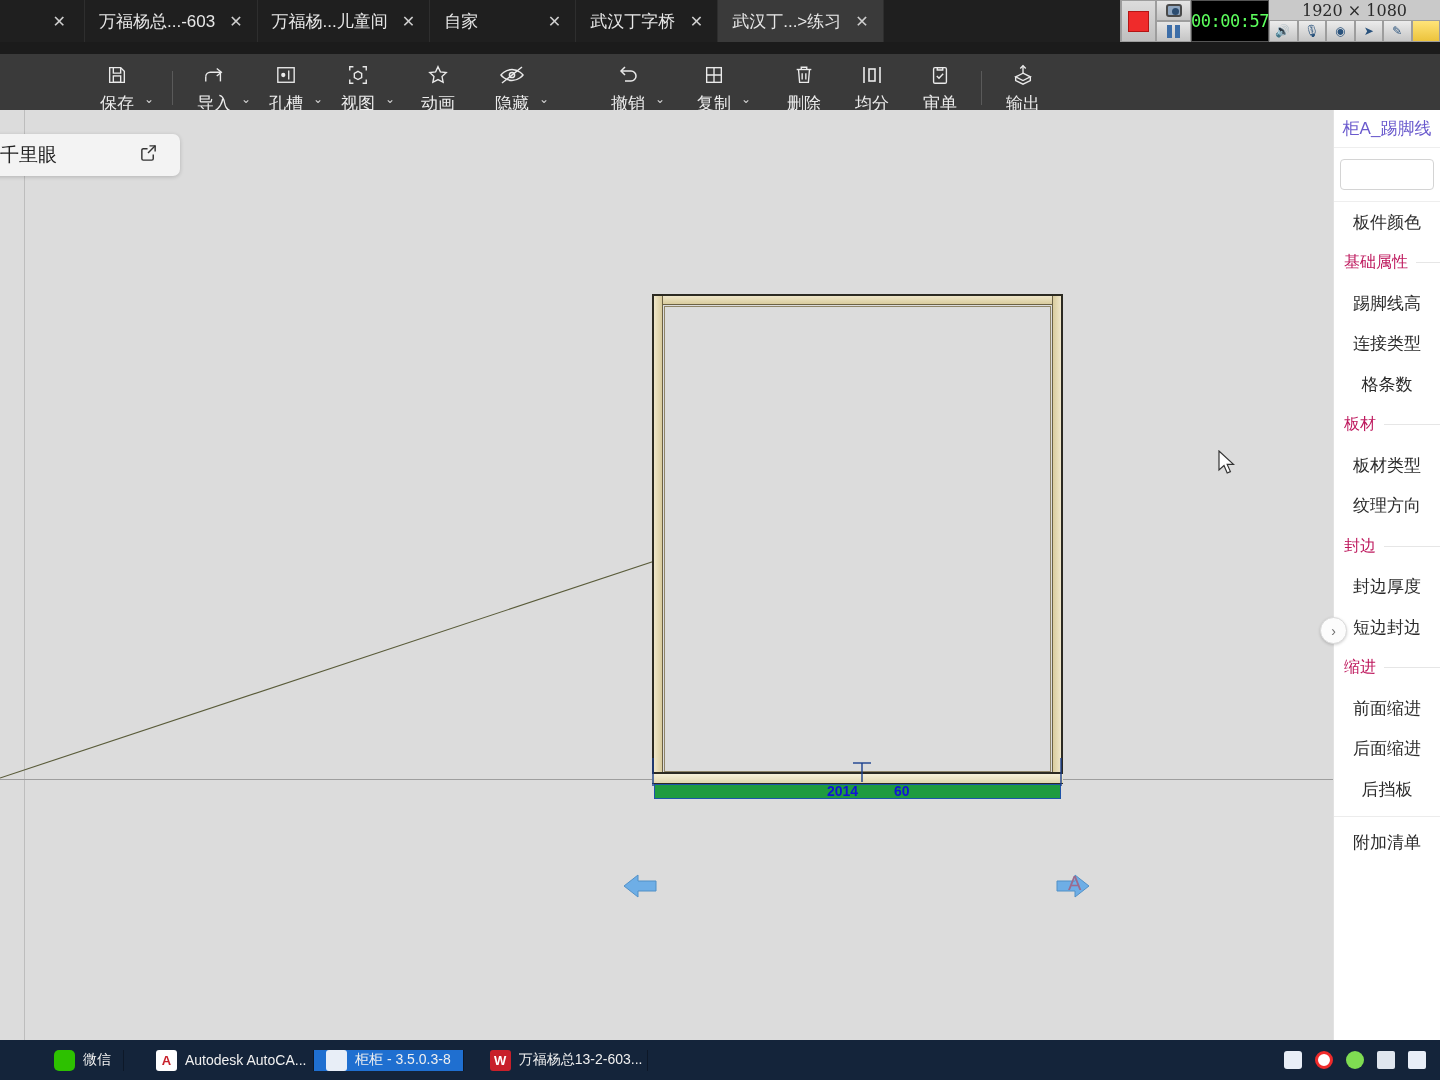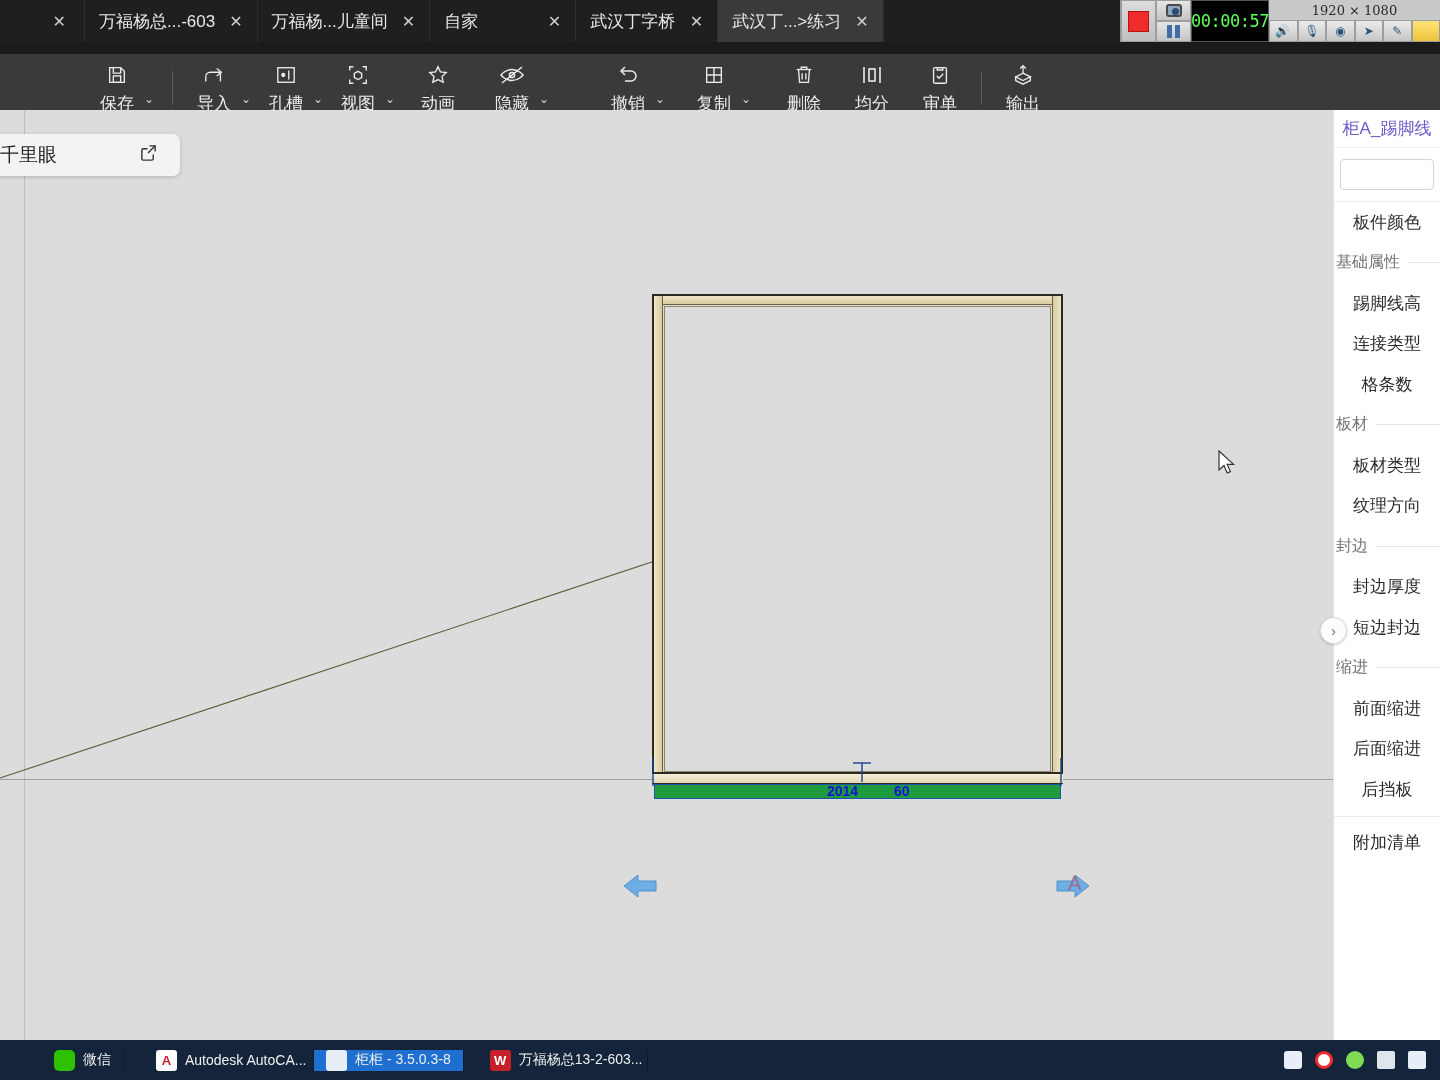--- a/index.html
+++ b/index.html
@@ -59,21 +59,21 @@
   .rec-timer {
     width: 78px; background: #000;
     color: #5dff5d; font-family: "DejaVu Sans Mono", monospace;
     font-size: 17px; letter-spacing: -0.5px;
     display: flex; align-items: center; justify-content: center;
     border: 1px solid #555;
   }
   .rec-right { display: flex; flex-direction: column; flex: 1; }
   .rec-res {
     height: 20px; background: #c9c9c9; color: #2a2a2a;
-    font-size: 13px; display: flex; align-items: center; justify-content: center;
+    font-size: 16px; display: flex; align-items: center; justify-content: center;
     font-family: "DejaVu Serif", serif;
   }
   .rec-icons { display: flex; height: 22px; }
   .rec-ic {
     flex: 1; background: linear-gradient(#ececec,#c6c6c6);
     border: 1px solid #9d9d9d;
     display: flex; align-items: center; justify-content: center;
     font-size: 12px; color: #29527c;
   }
   .rec-ic.yellow { background: linear-gradient(#ffe479,#ecc33c); }
@@ -224,22 +224,22 @@
   .panel-search .inp {
     flex:1; height: 31px; border: 1px solid #d4d4d4; border-radius: 4px;
     background: #fff;
   }
   .prow {
     height: 40.5px; display:flex; align-items:center; justify-content:center;
     color:#2b2b2b; font-size: 17px; white-space: nowrap;
   }
   .pgroup {
     height: 40.5px; display:flex; align-items:center;
-    color:#737373; font-size: 16px; white-space: nowrap;
-    padding-left: 2px; gap: 8px;
+    color:#be185d; font-size: 16px; white-space: nowrap;
+    padding-left: 10px; gap: 8px;
   }
   .pgroup .gline { flex:1; height:1px; background:#e6e6e6; }
   .pdiv { height:1px; background:#ececec; margin: 6px 0; }
 
   
   .taskbar {
     position:absolute; left:0; top:1040px; width:1440px; height:40px;
     background:#14243a;
     display:flex; align-items:center;
   }

